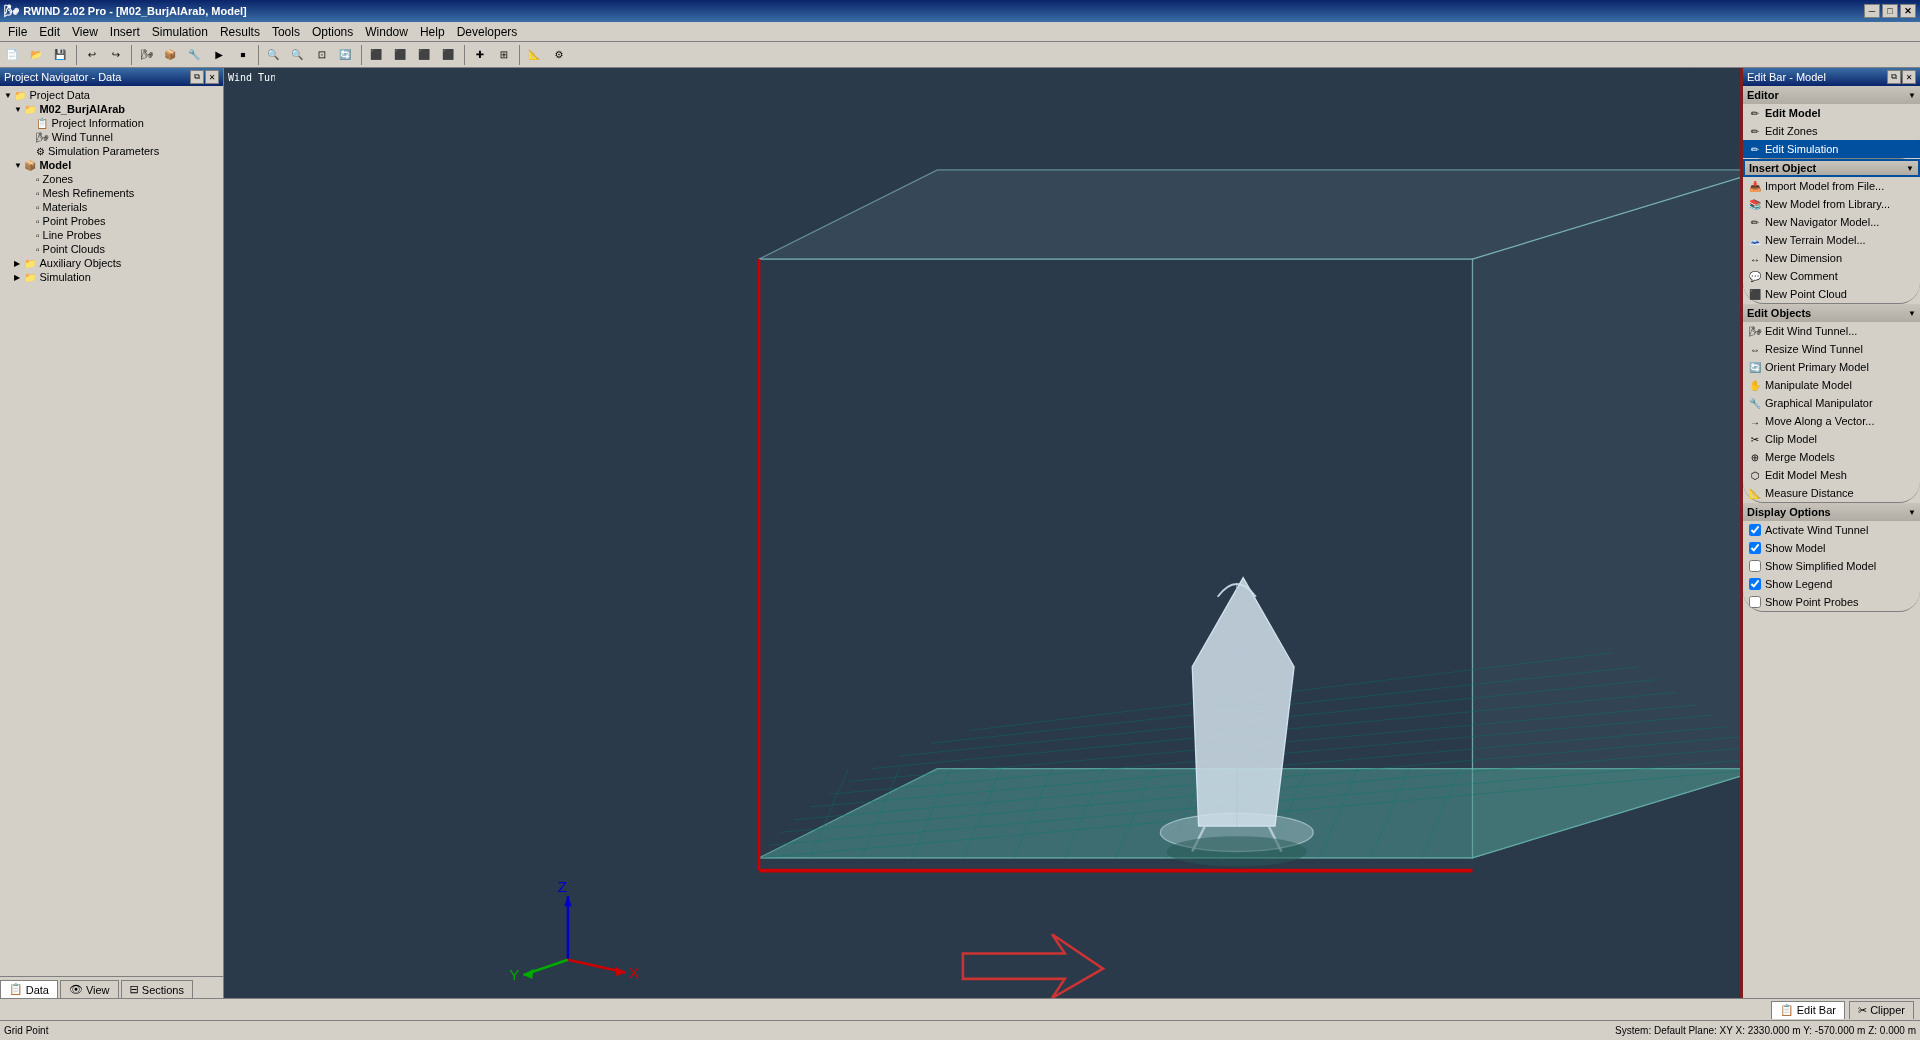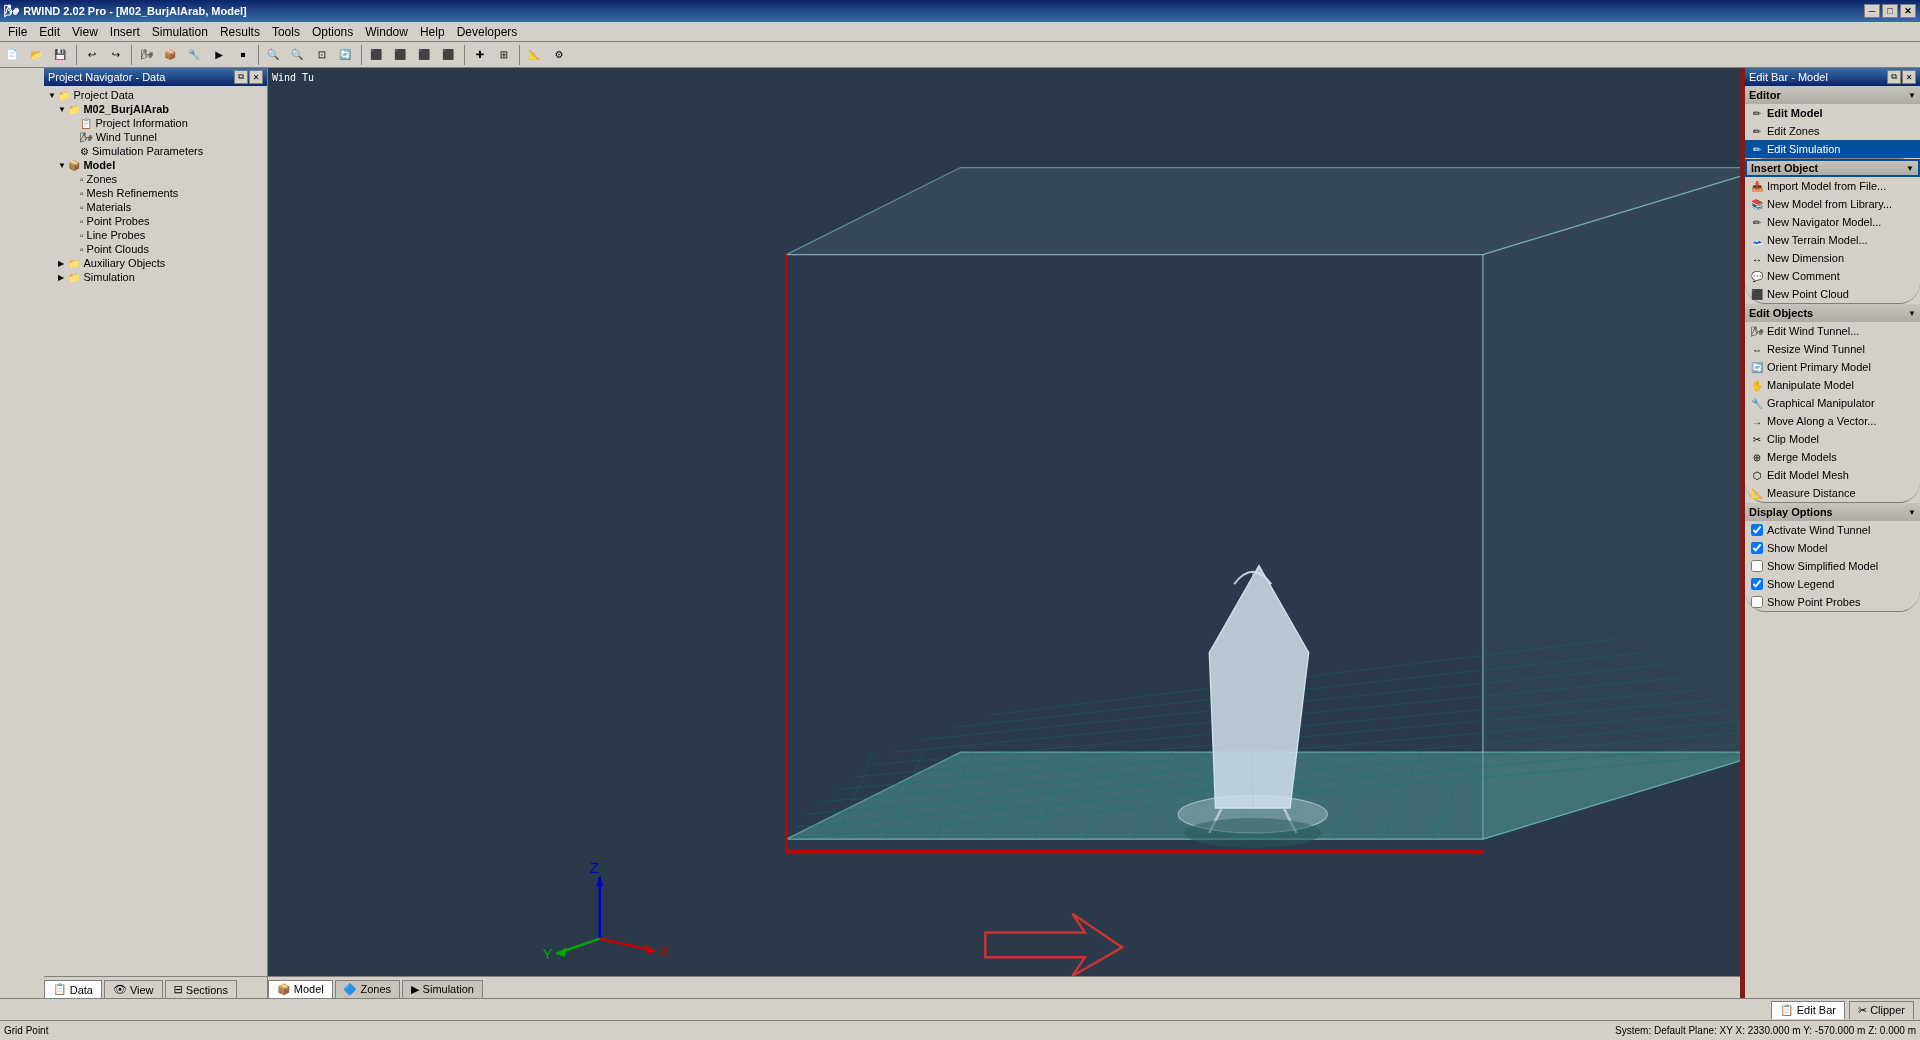--- a/index.html
+++ b/index.html
@@ -66,21 +66,20 @@
       height: calc(1040px - 22px - 20px - 26px - 22px - 20px);
     }
     
     
     .left-panel {
       width: 224px;
       background: #d4d0c8;
       border-right: 1px solid #808080;
       display: flex;
       flex-direction: column;
-      margin-left: 44px;
     }
     .panel-header {
       background: linear-gradient(to bottom, #3a6ea5, #0a246a);
       color: white;
       padding: 2px 4px;
       font-size: 11px;
       display: flex;
       align-items: center;
       justify-content: space-between;
       height: 18px;
@@ -113,21 +112,21 @@
       left: 4px;
       color: #ffffff;
       font-size: 10px;
       font-family: monospace;
     }
     
     
     .right-panel {
       width: 180px;
       background: #d4d0c8;
-      border-left: 5px solid #7f1d1d;
+      border-left: 3px solid #7f1d1d;
       display: flex;
       flex-direction: column;
       overflow-y: auto;
     }
     
     .right-section {
       border-bottom: 1px solid #808080;
       border-radius: 21px;
     }
     .right-section-header {
@@ -509,34 +508,20 @@
           <polygon points="45,10 37,5 38,13" fill="#cc0000"></polygon>
           <text x="48" y="14" fill="#cc0000" font-size="12">X</text>
 
           <line x1="0" y1="0" x2="-35" y2="12" stroke="#00aa00" stroke-width="2"></line>
           <polygon points="-35,12 -27,7 -28,15" fill="#00aa00"></polygon>
           <text x="-46" y="16" fill="#00aa00" font-size="12">Y</text>
         </g>
       </svg>
     </div>
 
-    <div class="viewport-tabs">
-      <div class="viewport-tab active">
-        <span>📦</span>
-        <span> Model</span>
-      </div>
-      <div class="viewport-tab">
-        <span>🔷</span>
-        <span> Zones</span>
-      </div>
-      <div class="viewport-tab">
-        <span>▶</span>
-        <span> Simulation</span>
-      </div>
-    </div>
   </div>
 
   <div class="right-panel">
     <div class="panel-header">
       <span>Edit Bar - Model</span>
       <div class="panel-header-btns">
         <div class="panel-header-btn">⧉</div>
         <div class="panel-header-btn">✕</div>
       </div>
     </div>

